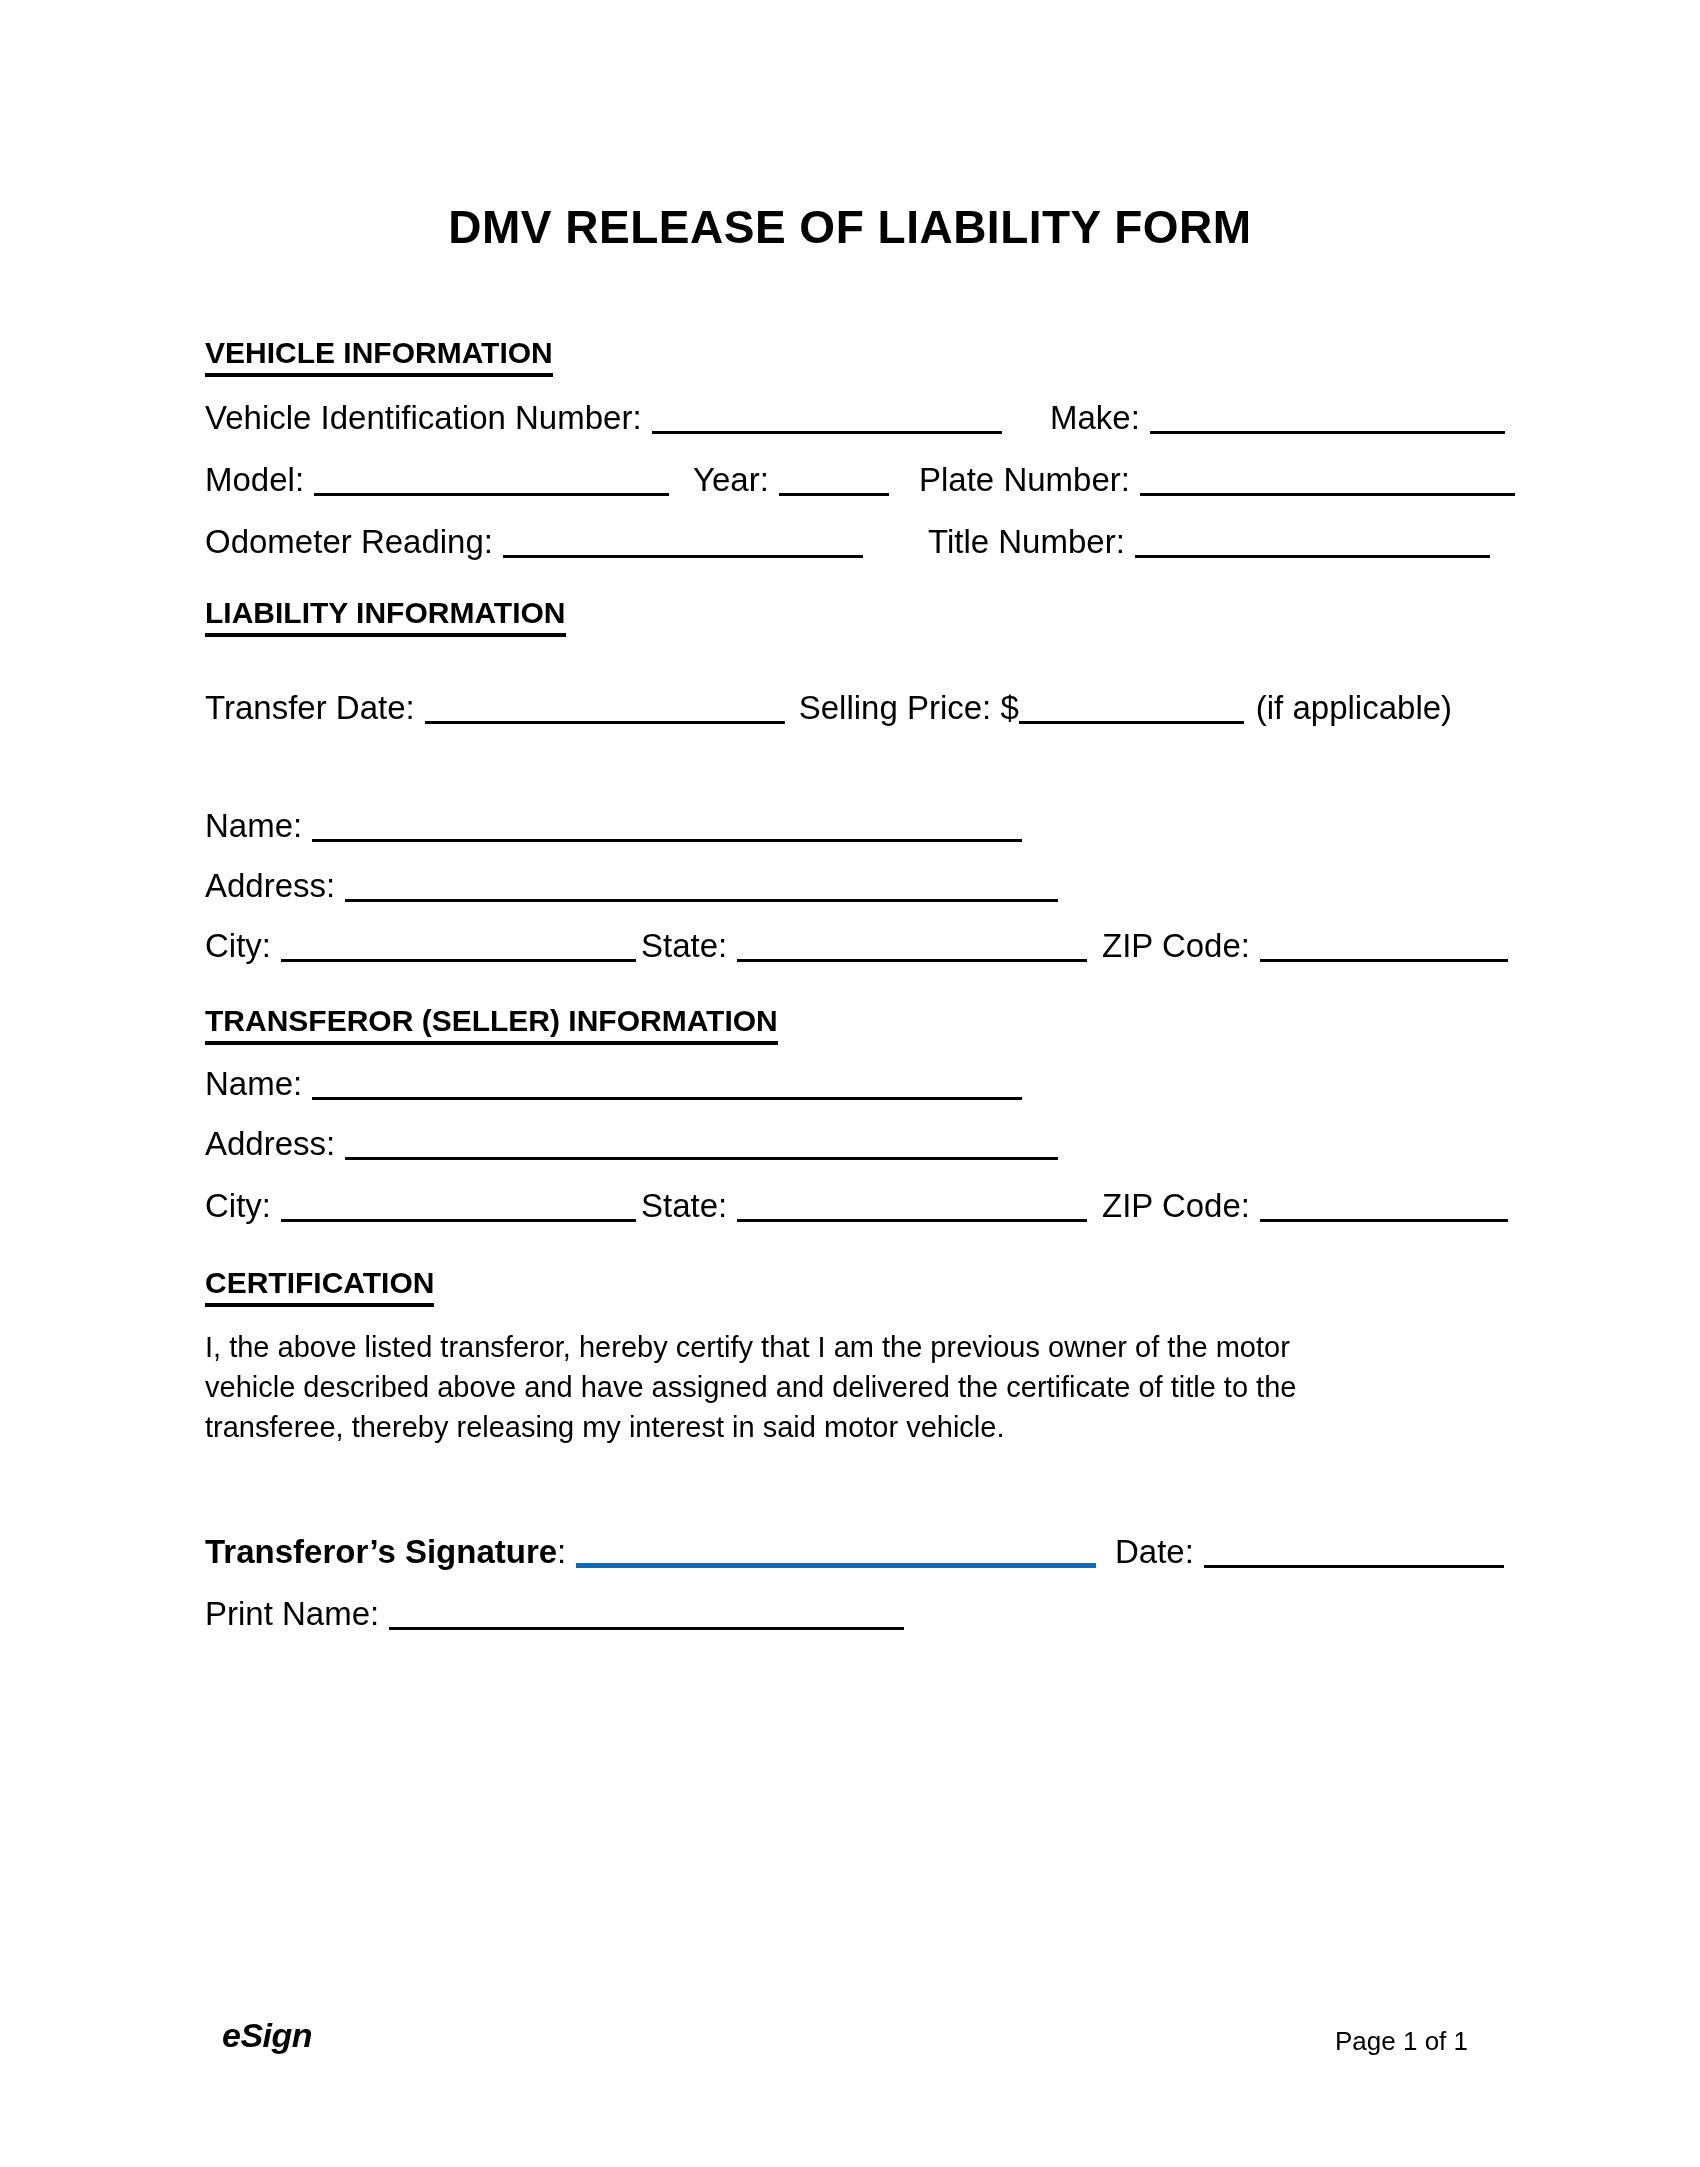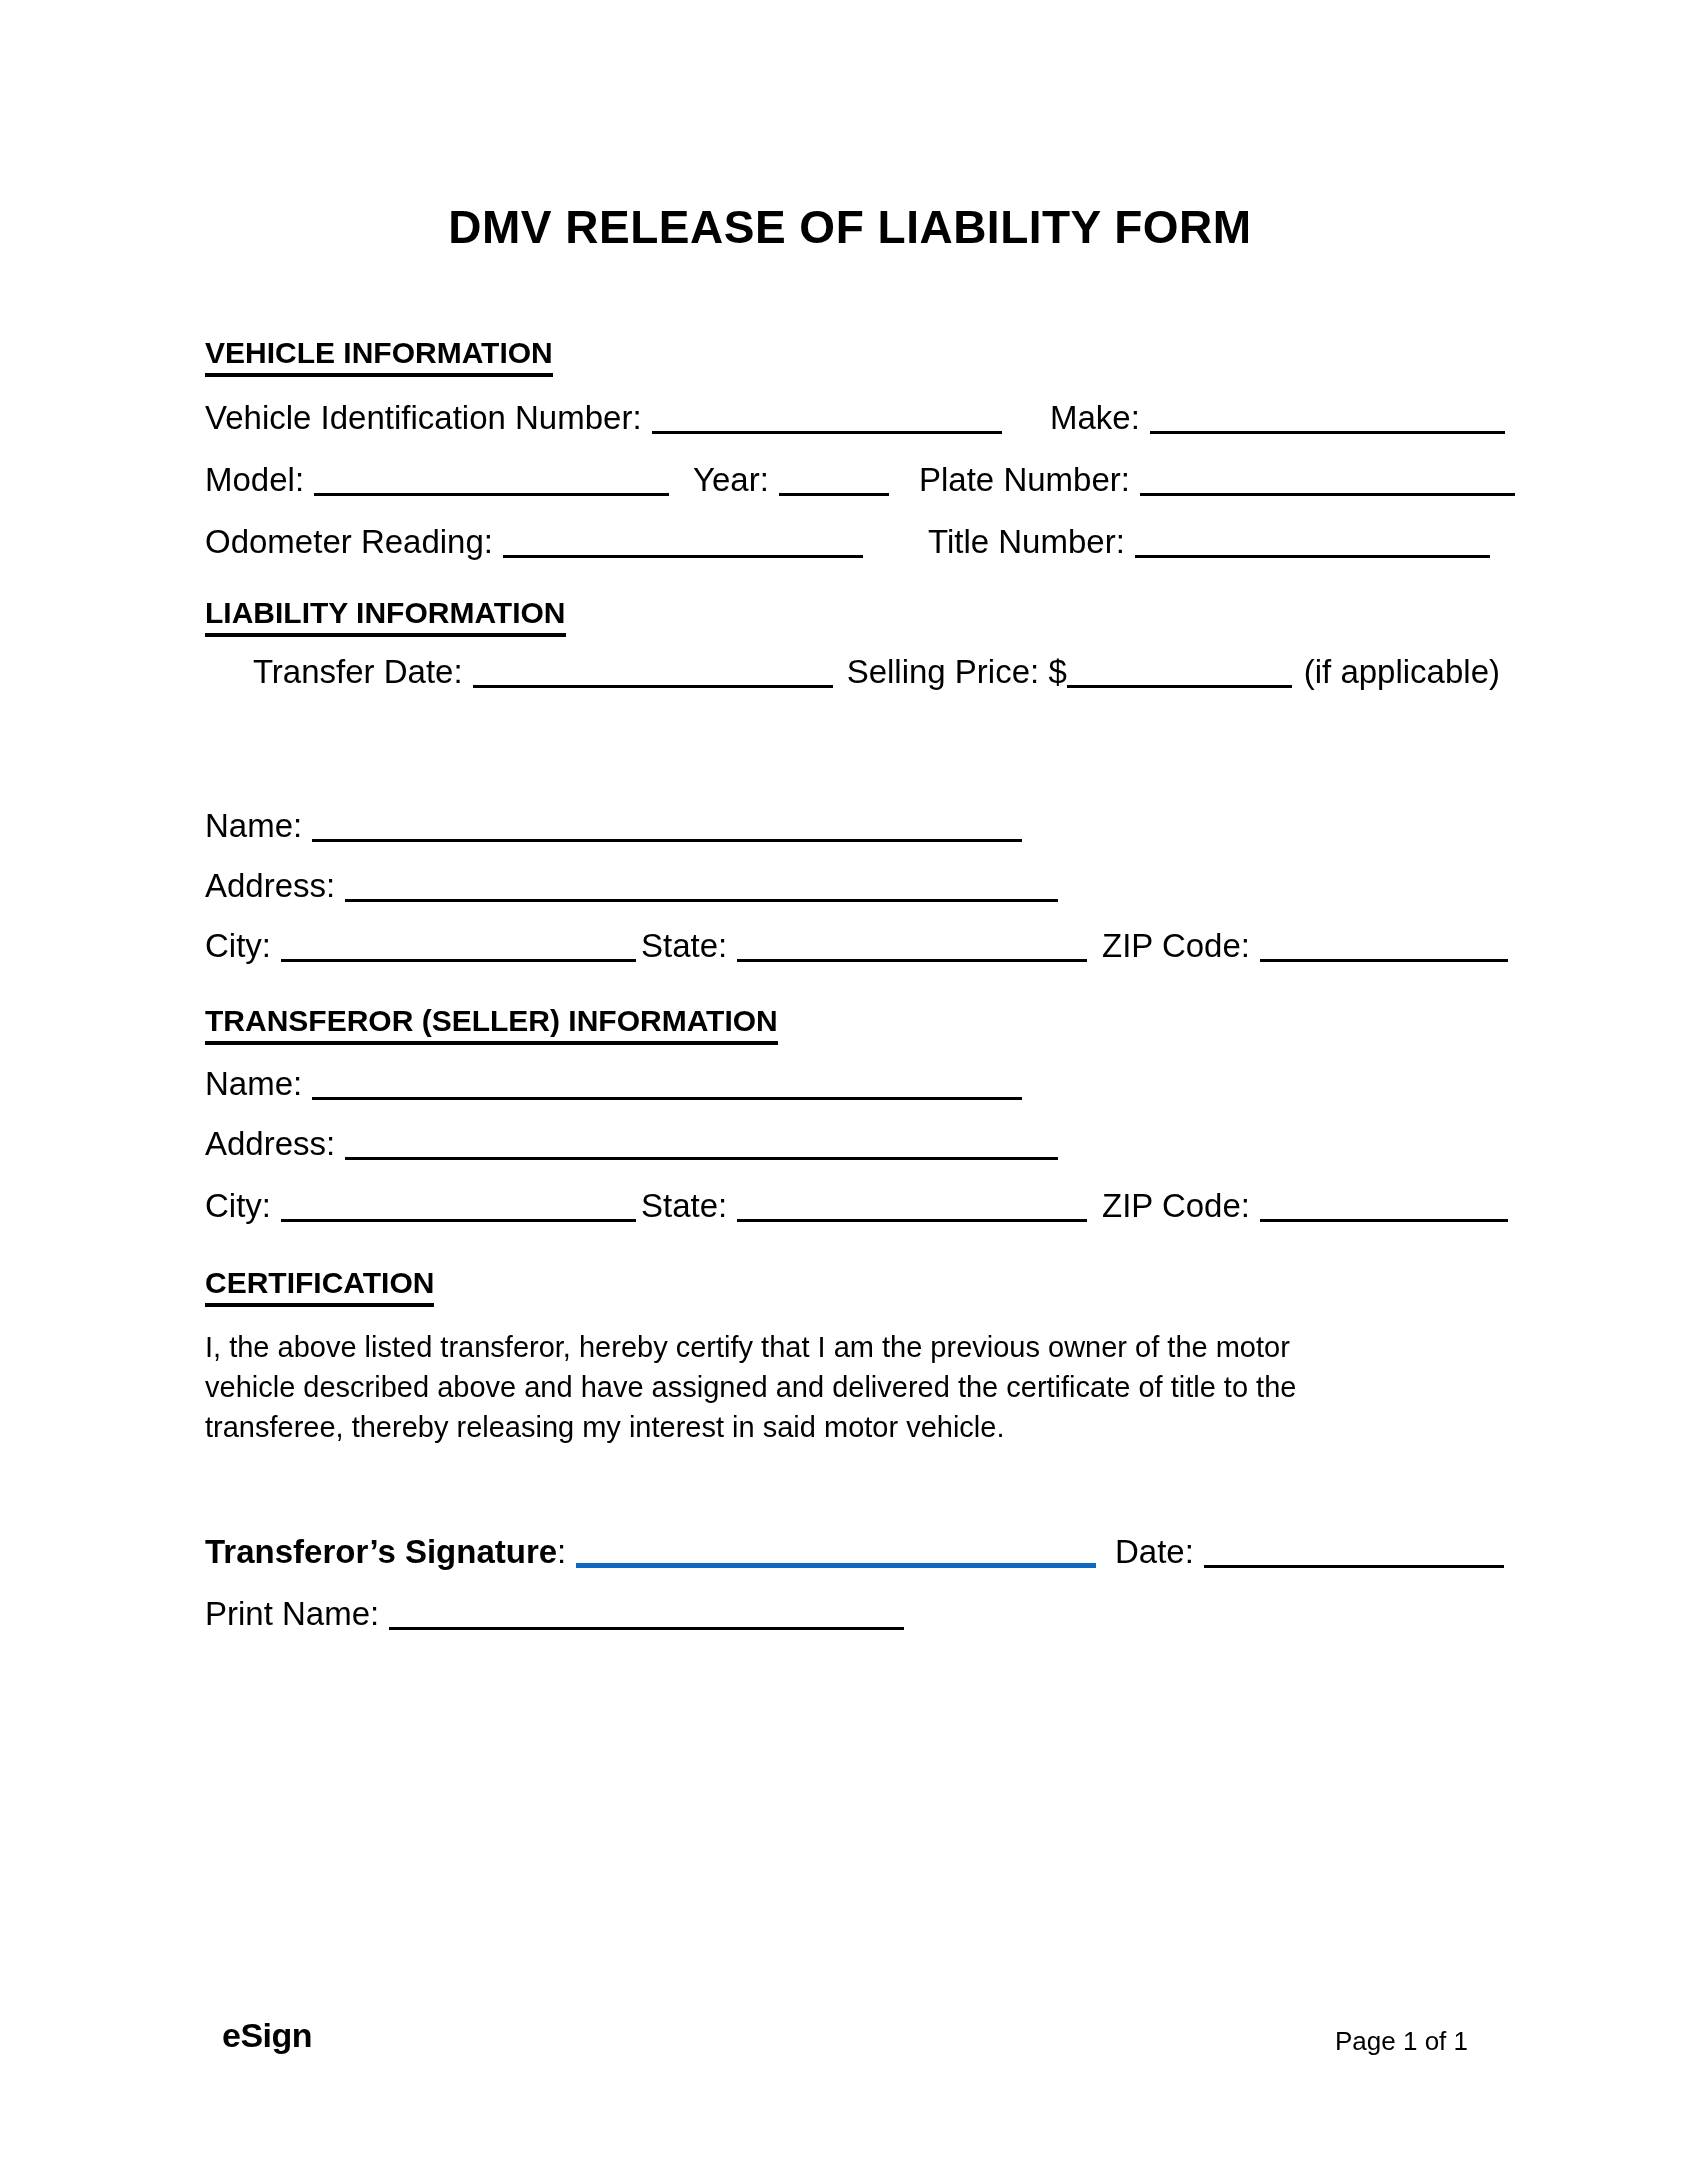--- a/index.html
+++ b/index.html
@@ -110,21 +110,21 @@
 
   <div class="abs row" style="top:522px;">
     <span class="lbl">Odometer Reading:</span><span class="line" style="width:360px;"></span>
     <span class="grp" style="left:723px;">
       <span class="lbl">Title Number:</span><span class="line" style="width:355px;"></span>
     </span>
   </div>
 
   <div class="abs heading" style="top:596px;">LIABILITY INFORMATION</div>
 
-  <div class="abs row" style="top:652px;text-align:right;">
+  <div class="abs row" style="top:688px;">
     <span class="lbl">Transfer Date:</span><span class="line" style="width:360px;"></span><span class="lbl ml">Selling Price: $</span><span class="line" style="width:225px; margin-left:0;"></span><span class="lbl" style="margin-left:12px;">(if applicable)</span>
   </div>
 
 
   <div class="abs row" style="top:806px;">
     <span class="lbl">Name:</span><span class="line" style="width:710px;"></span>
   </div>
 
   <div class="abs row" style="top:866px;">
     <span class="lbl">Address:</span><span class="line" style="width:713px;"></span>
@@ -172,16 +172,16 @@
     <span class="lbl bold">Transferor’s Signature</span><span class="lbl">:</span><span class="line sig-line" style="width:520px;"></span>
     <span class="grp" style="left:910px;">
       <span class="lbl">Date:</span><span class="line" style="width:300px;"></span>
     </span>
   </div>
 
   <div class="abs row" style="top:1594px;">
     <span class="lbl">Print Name:</span><span class="line" style="width:515px;"></span>
   </div>
 
-  <div class="abs brand" style="top:2016px;">eSign</div>
+  <div class="abs brand" style="top:2016px;font-style:italic;">eSign</div>
   <div class="abs page-num" style="top:2026px;">Page 1 of 1</div>
 
 </div>
 
 </body></html>

